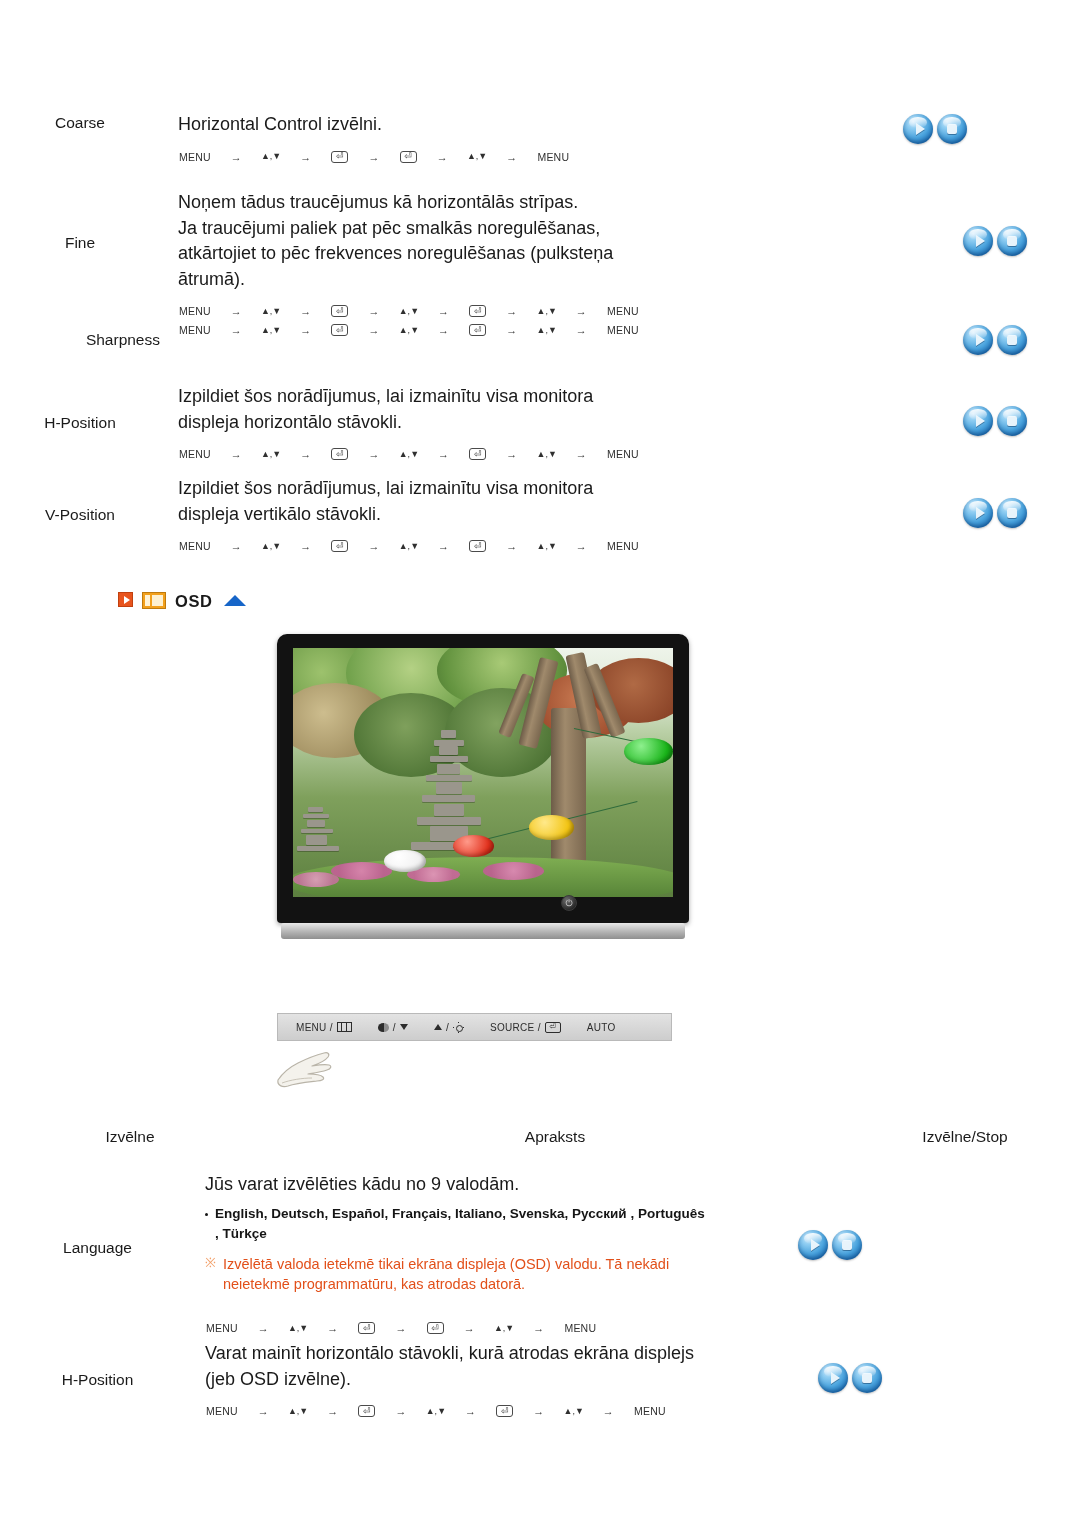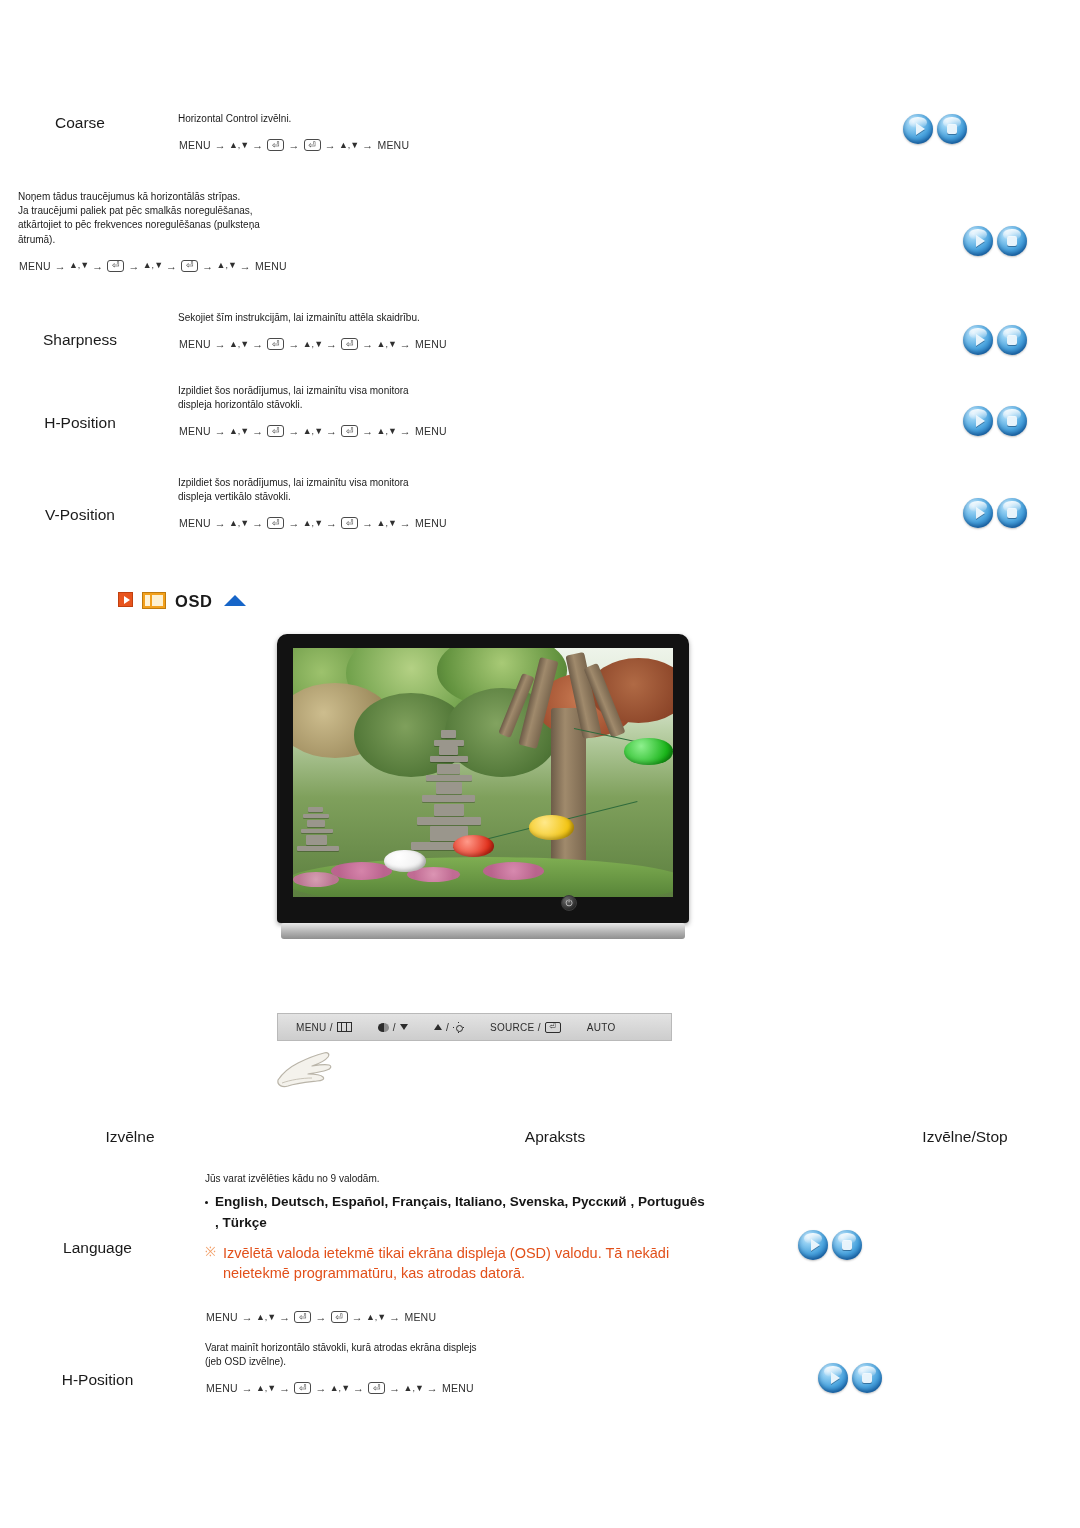--- a/index.html
+++ b/index.html
@@ -38,36 +38,36 @@
     width: 170px;
     flex: 0 0 170px;
     display: flex;
     justify-content: center;
     align-items: flex-start;
     gap: 4px;
     padding-top: 2px;
   }
 
   .desc-text {
-    font-size: 10px;
+    font-size: 18px;
     line-height: 1.42;
     color: #1a1a1a;
     white-space: pre-line;
   }
 
   
   .seq {
     margin-top: 13px;
     font-size: 10.5px;
     letter-spacing: .2px;
     color: #303030;
     display: flex;
     align-items: center;
     flex-wrap: wrap;
-    gap: 0;
+    gap: 16px;
     white-space: nowrap;
   }
   .seq .w { margin: 0 1px; }
   .seq .arrow { margin: 0 3px; font-size: 11px; }
   .seq .updn { letter-spacing: 0; font-size: 9px; position: relative; top: -0.5px; }
   .seq .updn i { font-style: normal; }
   .seq .enterkey {
     display: inline-flex;
     align-items: center;
     justify-content: center;
@@ -326,20 +326,21 @@
       </div>
     <div class="btn-orb">
         <span class="glyph">
           <span class="sq"></span>
         </span>
       </div>
   </div>
 </div>
 
 <div class="row" style="position:absolute; left:0; top:190px; width:1080px;">
+  <div class="col-menu" style="padding-top:44px;">Fine</div>
   <div class="col-desc">
     <div class="desc-text">Noņem tādus traucējumus kā horizontālās strīpas.
 Ja traucējumi paliek pat pēc smalkās noregulēšanas,
 atkārtojiet to pēc frekvences noregulēšanas (pulksteņa
 ātrumā).</div>
     <div class="seq">
       <span class="w">MENU</span>
       <span class="arrow">→</span>
       <span class="updn"><i>▲</i>,<i>▼</i></span>
       <span class="arrow">→</span>
@@ -362,23 +363,22 @@
       </div>
     <div class="btn-orb">
         <span class="glyph">
           <span class="sq"></span>
         </span>
       </div>
   </div>
 </div>
 
 <div class="row" style="position:absolute; left:0; top:311px; width:1080px;">
-  <div class="col-menu" style="padding-top:20px;">Sharpness</div>
+  <div class="col-menu" style="padding-top:20px;text-align:right;">Sharpness</div>
   <div class="col-desc">
-    <div class="desc-text">Sekojiet šīm instrukcijām, lai izmainītu attēla skaidrību.</div>
     <div class="seq">
       <span class="w">MENU</span>
       <span class="arrow">→</span>
       <span class="updn"><i>▲</i>,<i>▼</i></span>
       <span class="arrow">→</span>
       <span class="enterkey">⏎</span>
       <span class="arrow">→</span>
       <span class="updn"><i>▲</i>,<i>▼</i></span>
       <span class="arrow">→</span>
       <span class="enterkey">⏎</span>

